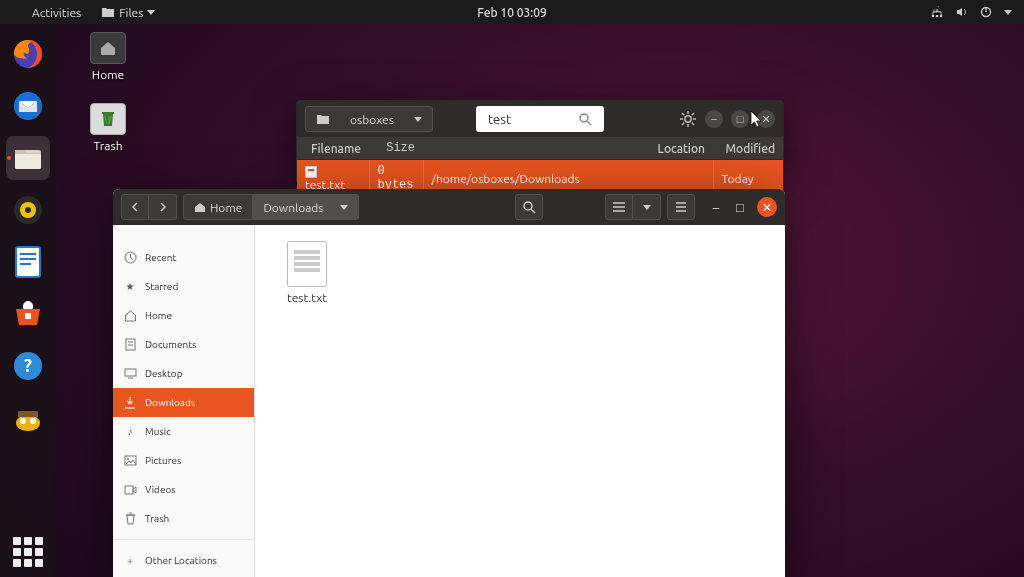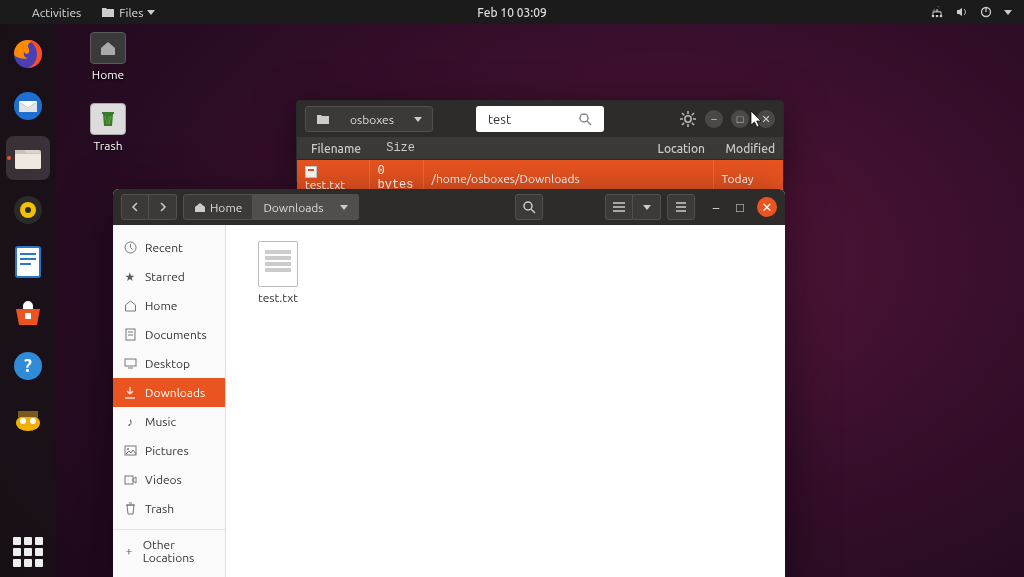--- a/index.html
+++ b/index.html
@@ -71,21 +71,21 @@
   .nau-crumb .crumb:not(:first-child){border-left:none;}
   .nau-crumb .crumb.active { background:#504f4d; }
   .nau-crumb .crumb:first-child{border-radius:3px 0 0 3px;}
   .nau-crumb .crumb:last-child{border-radius:0 3px 3px 0;}
   .nau-spacer { flex:1; }
   .nau-winctrl { display:flex; gap:10px; margin-left:8px; align-items:center; }
   .nau-winctrl .wc { width:14px; height:14px; color:#ddd; display:flex; align-items:center; justify-content:center; font-size:13px; }
   .wc.close { width:20px; height:20px; border-radius:50%; background:#e95420; color:#fff; font-size:13px; }
 
   .nau-body { flex:1; display:flex; min-height:0; }
-  .nau-sidebar { width:113px; background:#fafafa; border-right:1px solid #ddd; padding-top:8px; font-size:12px; color:#333; overflow:auto; }
+  .nau-sidebar { width:142px; background:#fafafa; border-right:1px solid #ddd; padding-top:18px; font-size:10px; color:#333; overflow:auto; }
   .nau-sidebar .sb-item { height:29px; display:flex; align-items:center; gap:8px; padding:0 10px; cursor:default; }
   .nau-sidebar .sb-item.active { background:#e95420; color:#fff; }
   .nau-sidebar .sb-sep { height:1px; background:#e5e5e5; margin:6px 0; }
   .sb-icon { width:14px; display:flex; justify-content:center; color:inherit; opacity:0.8; }
 
   .nau-content { flex:1; padding:16px; }
   .file-tile { width:72px; display:flex; flex-direction:column; align-items:center; gap:4px; font-size:12px; color:#333; }
   .file-thumb { width:40px; height:46px; background:#fff; border:1px solid #bbb; border-radius:2px; position:relative; }
   .file-thumb::before { content:""; position:absolute; left:6px; right:6px; top:8px; height:4px; background:#ccc; box-shadow:0 6px 0 #ccc, 0 12px 0 #ccc, 0 18px 0 #ccc; }
 

